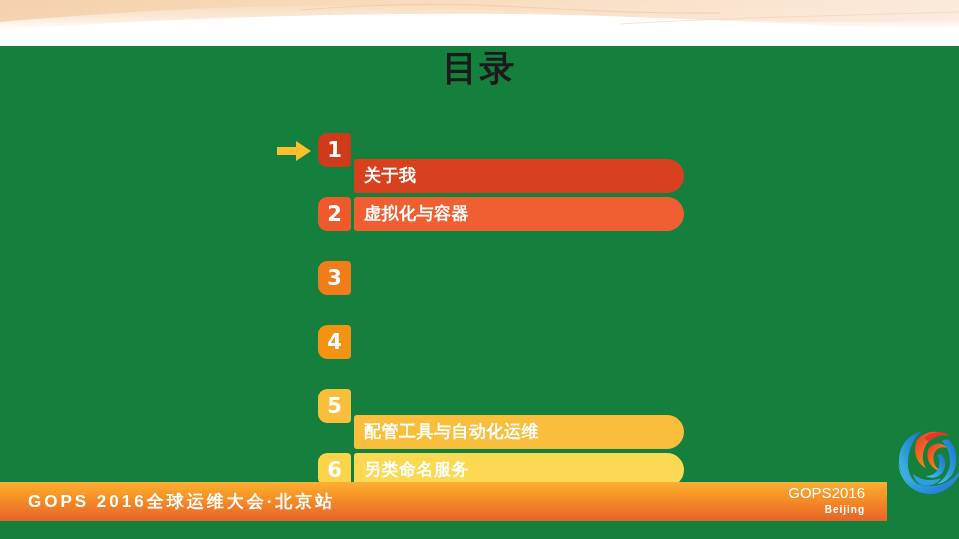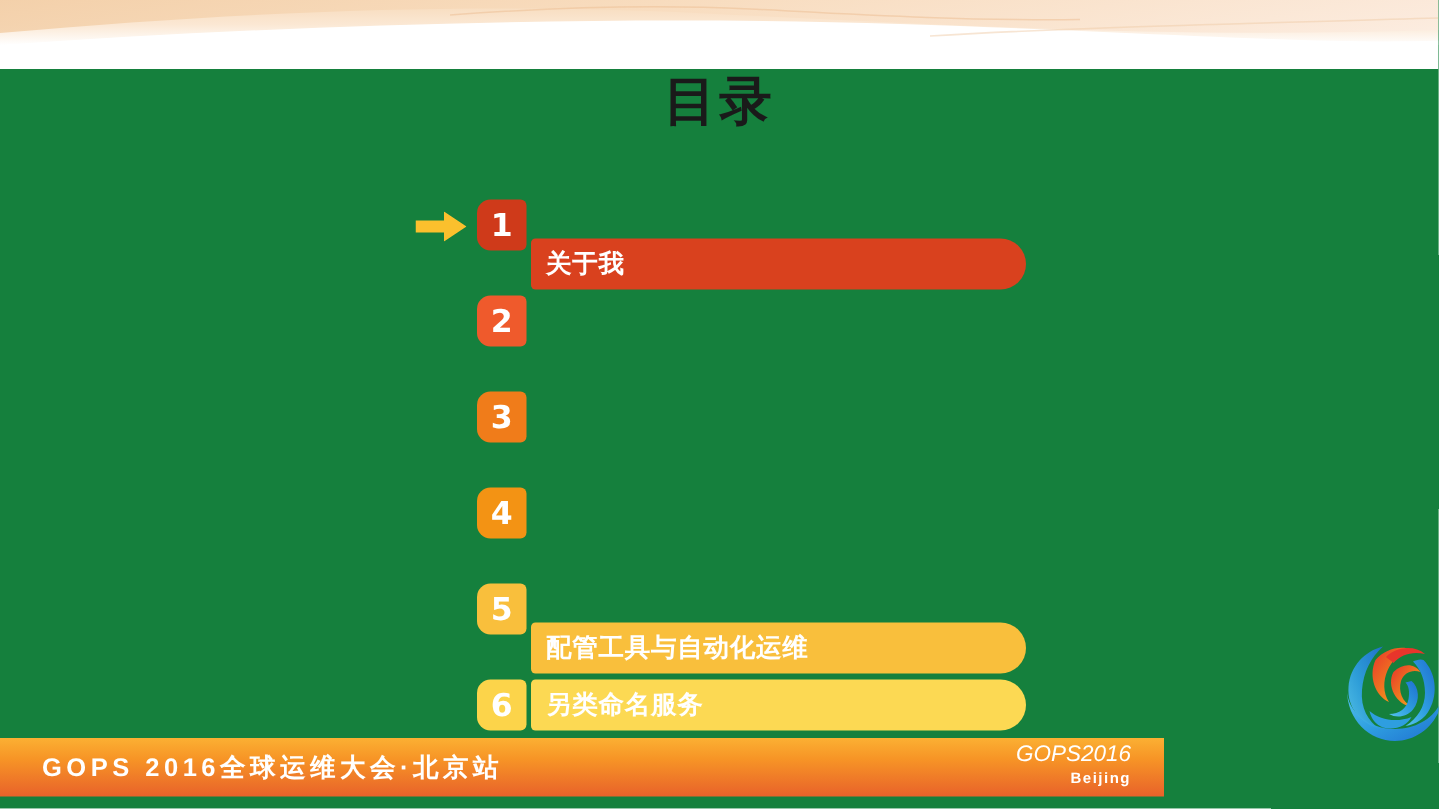--- a/index.html
+++ b/index.html
@@ -98,22 +98,22 @@
     font-size: 17px;
     font-weight: bold;
     white-space: nowrap;
     letter-spacing: 0.5px;
   }
 
   
   .footer-bar {
     position: absolute;
     left: 0;
-    bottom: 8px;
-    width: 776px;
+    bottom: 18px;
+    width: 887px;
     height: 39px;
     background: linear-gradient(to bottom, #fbb033 0%, #f79526 35%, #e8622a 100%);
   }
   .footer-text {
     position: absolute;
     left: 28px;
     top: 0;
     height: 39px;
     line-height: 39px;
     color: #ffffff;
@@ -129,21 +129,20 @@
     width: 120px;
     text-align: right;
     color: #ffffff;
     font-family: "Liberation Sans", sans-serif;
   }
   .footer-brand .b1 {
     display: block;
     font-size: 15px;
     line-height: 17px;
     font-weight: normal;
-    font-style: italic;
   }
   .footer-brand .b2 {
     display: block;
     font-size: 10px;
     line-height: 17px;
     font-weight: bold;
     letter-spacing: 1px;
   }
 
   
@@ -193,20 +192,23 @@
         </svg>
       </div>
       <div class="badge" style="background:#cf3a1a;">1</div>
       <div class="bar" style="background:#d9411e;margin-top:26px;">
         <div class="bar-label">关于我</div>
       </div>
     </div>
 
     <div class="toc-row">
       <div class="badge" style="background:#ef5a2c;">2</div>
+      <div class="bar" style="background:#ef5f31;">
+        <div class="bar-label">虚拟化与容器</div>
+      </div>
     </div>
 
     <div class="toc-row">
       <div class="badge" style="background:#f07c1a;">3</div>
     </div>
 
     <div class="toc-row">
       <div class="badge" style="background:#f39314;">4</div>
     </div>
 

